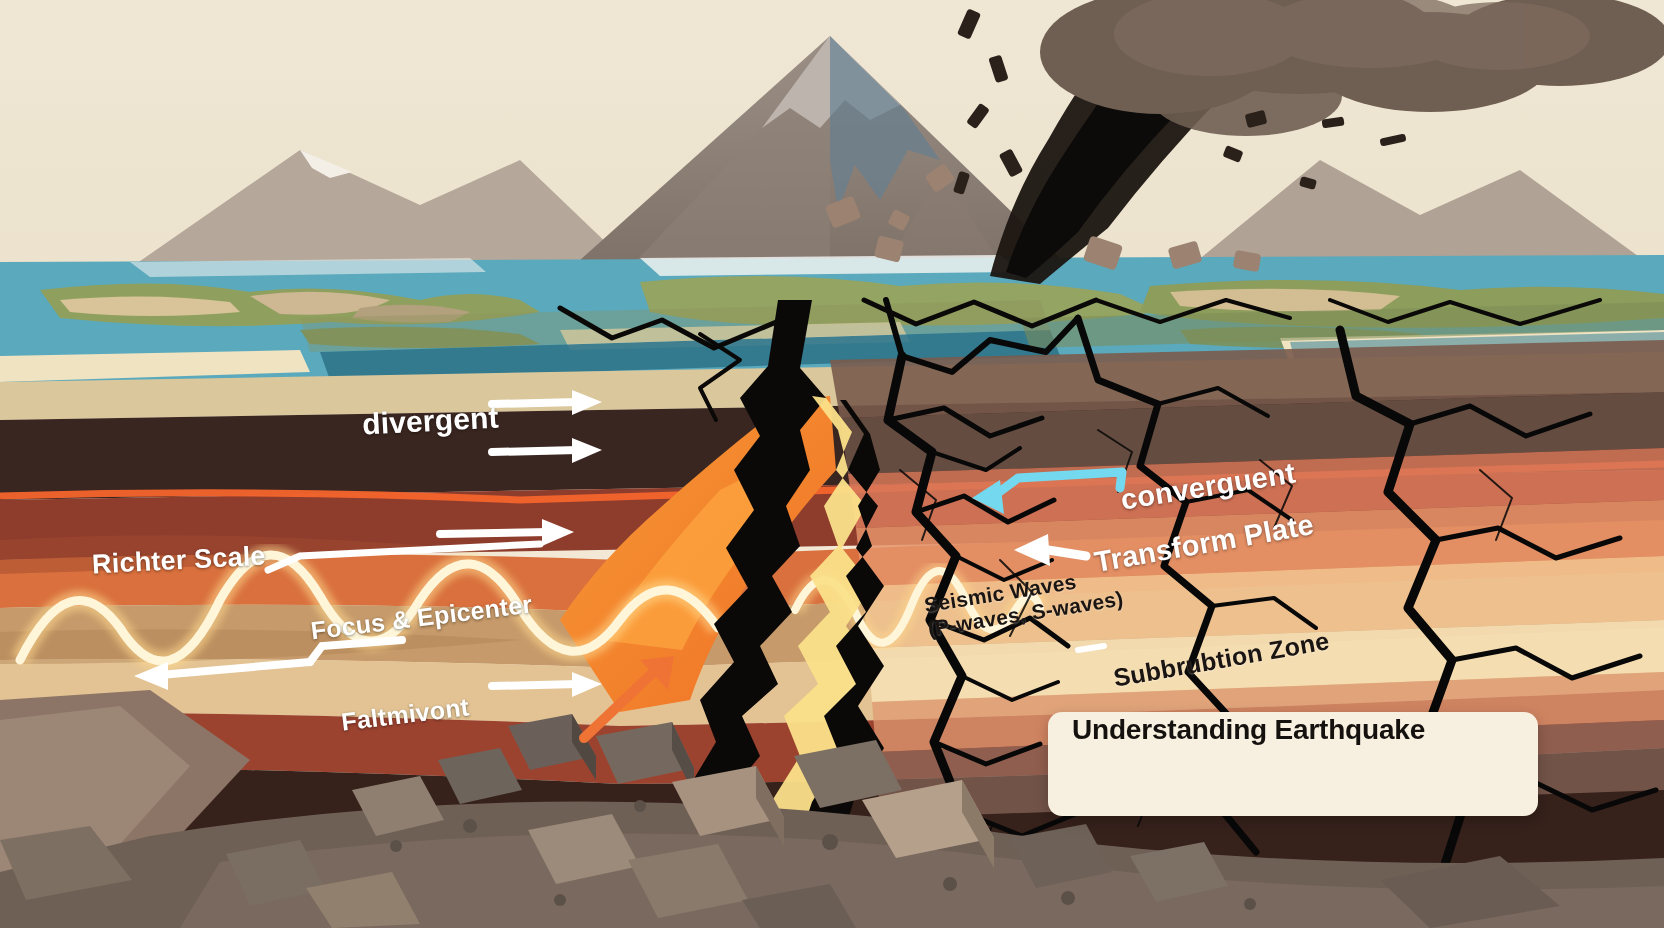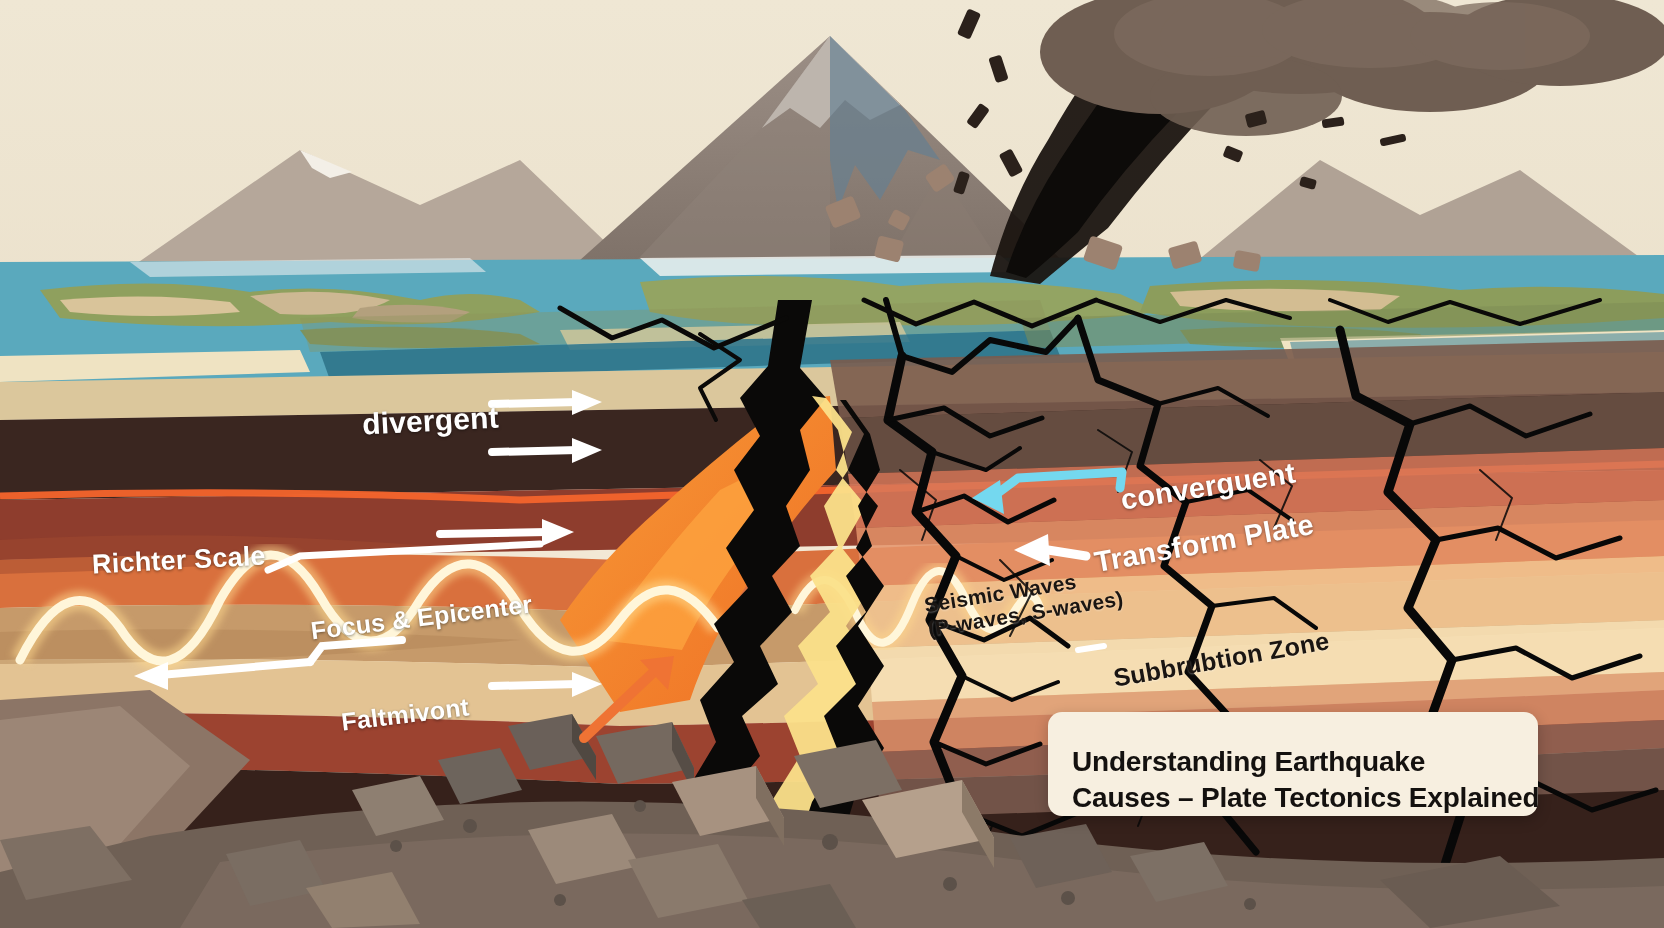--- a/index.html
+++ b/index.html
@@ -29,21 +29,21 @@
   #lbl-convergent{left:1120px;top:470px;font-size:29px;transform:rotate(-9deg);}
   #lbl-transform{left:1093px;top:527px;font-size:29px;transform:rotate(-10deg);}
   #lbl-seismic{left:925px;top:578px;font-size:21px;transform:rotate(-9deg);}
   #lbl-subduction{left:1112px;top:645px;font-size:25px;transform:rotate(-10deg);}
 
   
   #title-card{
     position:absolute;left:1048px;top:712px;width:490px;height:104px;
     background:#f7efe0;border-radius:14px;
     box-shadow:0 4px 14px rgba(0,0,0,.22);
-    display:flex;flex-direction:column;justify-content:flex-end;
+    display:flex;flex-direction:column;justify-content:flex-start;
     padding:0 24px;box-sizing:border-box;
   }
   #title-card .tl{
     font-size:28px;font-weight:700;color:#14110f;
     letter-spacing:-.2px;line-height:1.28;white-space:pre;
   }
 </style>
 </head>
 <body>
 
@@ -374,16 +374,15 @@
 
   <div class="lbl" id="lbl-transform">Transform Plate</div>
 
   <div class="lbl dark" id="lbl-seismic">Seismic Waves
 (P-waves, S-waves)</div>
 
   <div class="lbl dark" id="lbl-subduction">Subbrubtion Zone</div>
 
   <div id="title-card">
     <div class="tl">Understanding Earthquake</div>
-    <div class="tl">Causes – Plate Tectonics Explained</div>
   </div>
 
 </div>
 
 </body></html>

